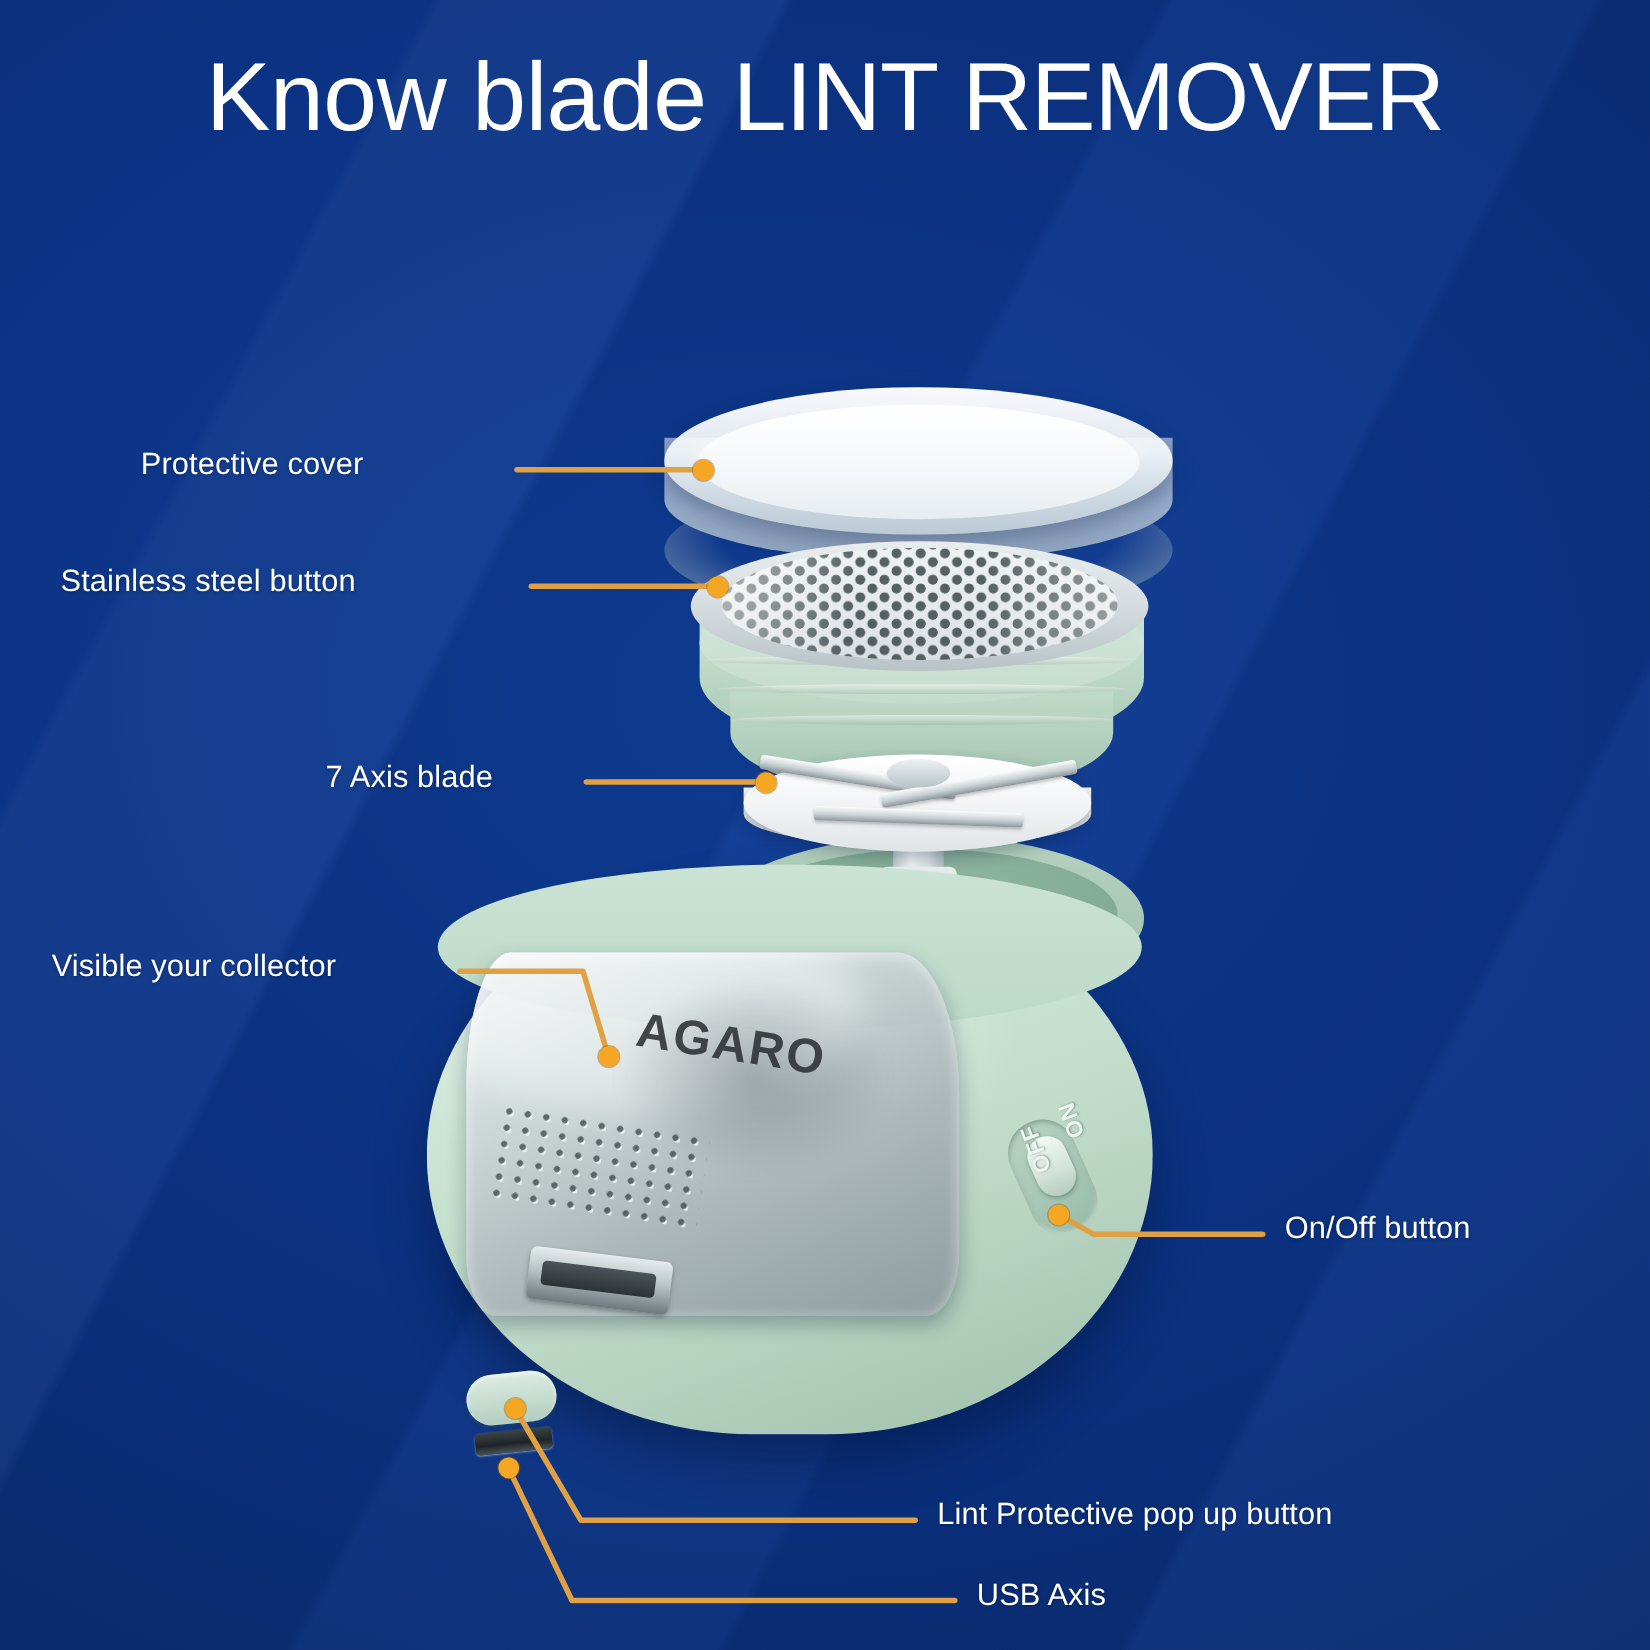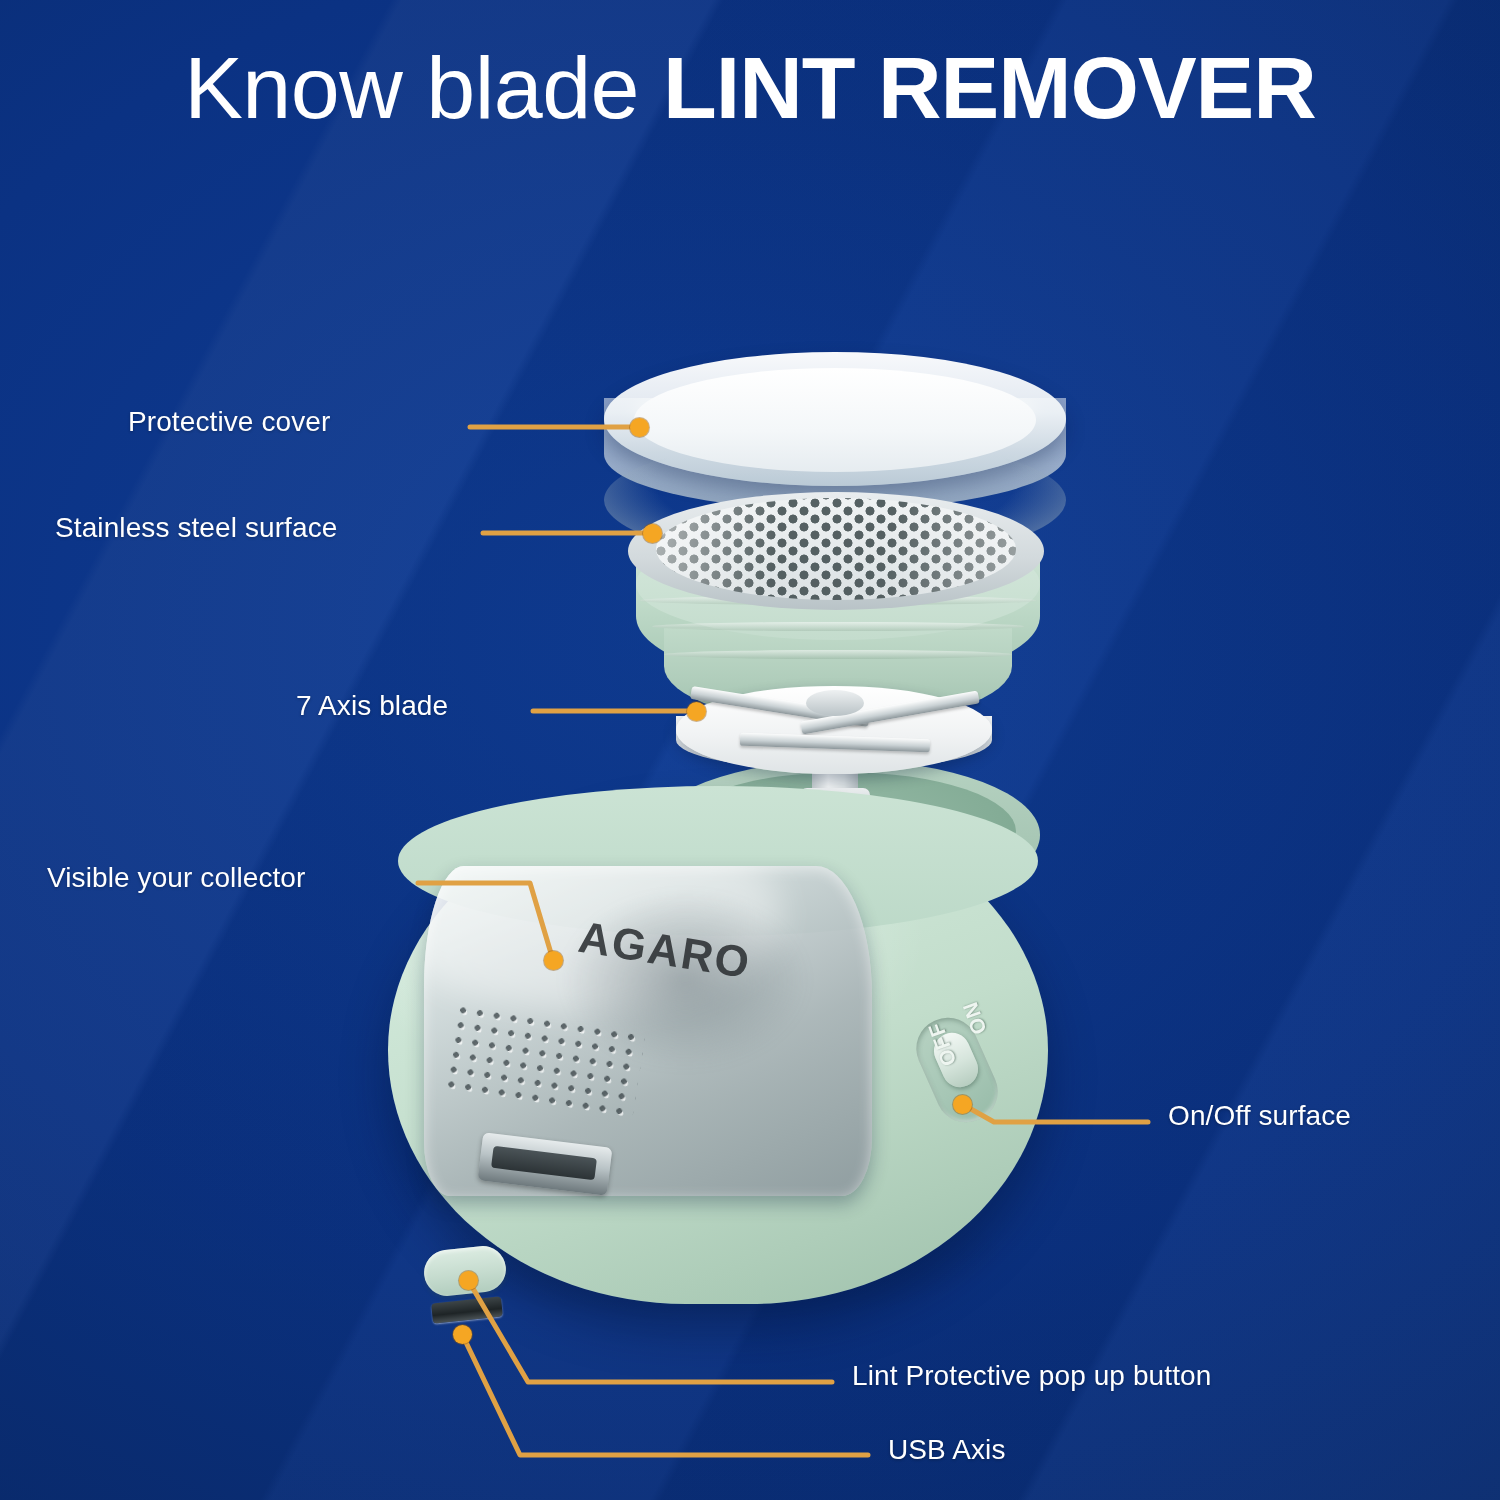--- a/index.html
+++ b/index.html
@@ -26,21 +26,21 @@
         rgba(255,255,255,0.025) 100%),
       radial-gradient(ellipse 120% 95% at 46% 42%, #0f3d96 0%, #0b3283 48%, #072660 100%);
   }
   
   .title{
     position:absolute;top:44px;left:0;width:1500px;text-align:center;
     color:#ffffff;white-space:nowrap;
     font-size:88px;line-height:1;letter-spacing:-0.5px;
   }
   .title .t-light{font-weight:400;}
-  .title .t-bold{font-weight:700;letter-spacing:-1px;margin-top:32px;}
+  .title .t-bold{font-weight:400;letter-spacing:-1px;margin-top:32px;}
 
   
   .lbl{
     position:absolute;color:#ffffff;white-space:nowrap;
     font-size:28px;font-weight:500;letter-spacing:0.1px;
     text-shadow:0 1px 3px rgba(0,0,0,0.28);
   }
   .lbl.r{text-align:left;}
   .dot{position:absolute;width:19px;height:19px;border-radius:50%;
        background:#f5a623;box-shadow:0 0 0 1px rgba(150,90,10,.45);}
@@ -341,20 +341,20 @@
 
   <div class="dot" style="left:630px;top:418px"></div>
   <div class="dot" style="left:643px;top:524px"></div>
   <div class="dot" style="left:687px;top:702px"></div>
   <div class="dot" style="left:544px;top:951px"></div>
   <div class="dot" style="left:953px;top:1095px"></div>
   <div class="dot" style="left:459px;top:1271px"></div>
   <div class="dot" style="left:453px;top:1325px"></div>
 
   <div class="lbl" style="left:128px;top:406px">Protective cover</div>
-  <div class="lbl" style="left:55px;top:512px">Stainless steel surface</div>
+  <div class="lbl" style="left:55px;top:512px">Stainless steel button</div>
   <div class="lbl" style="left:296px;top:690px">7 Axis blade</div>
   <div class="lbl" style="left:47px;top:862px">Visible your collector</div>
-  <div class="lbl r" style="left:1168px;top:1100px">On/Off surface</div>
+  <div class="lbl r" style="left:1168px;top:1100px">On/Off button</div>
   <div class="lbl r" style="left:852px;top:1360px">Lint Protective pop up button</div>
   <div class="lbl r" style="left:888px;top:1434px">USB Axis</div>
 
 </div>
 
 </body></html>

